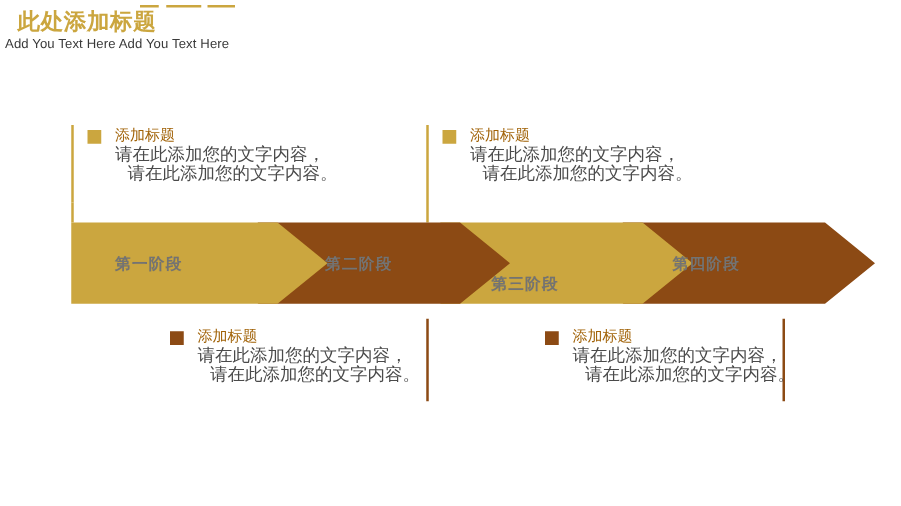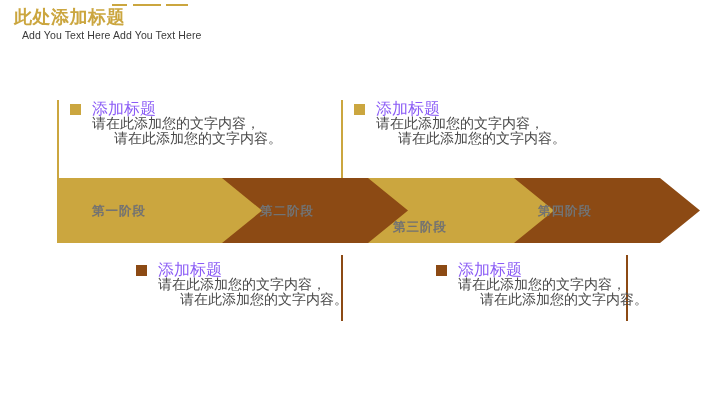--- a/index.html
+++ b/index.html
@@ -15,21 +15,21 @@
   #rule-a{left:112px;top:4px;width:15px;}
   #rule-b{left:133px;top:4px;width:28px;}
   #rule-c{left:166px;top:4px;width:22px;}
 
   #title{
     position:absolute;left:14px;top:7px;
     font-size:18px;font-weight:bold;color:#CBA63F;
     letter-spacing:0.5px;line-height:20px;white-space:nowrap;
   }
   #subtitle{
-    position:absolute;left:22px;top:29px;
+    position:absolute;left:4px;top:29px;
     font-size:10.5px;color:#3a3a3a;letter-spacing:0.1px;
     white-space:nowrap;line-height:12px;
   }
 
   
   #band{position:absolute;left:0;top:160px;width:721px;height:95px;}
   #band svg{display:block;}
 
   .stage-label{
     position:absolute;color:#737373;font-size:12.5px;font-weight:bold;
@@ -42,26 +42,26 @@
   .conn.gold{background:#CBA63F;}
   .conn.brown{background:#8C4A14;}
 
   
   .callout{position:absolute;}
   .co-head{display:flex;align-items:flex-start;gap:11px;}
   .co-sq{width:11px;height:11px;flex:0 0 auto;margin-top:3px;}
   .co-sq.gold{background:#CBA63F;}
   .co-sq.brown{background:#8C4A14;}
   .co-title{
-    font-size:16px;color:#8b5cf6;font-weight:normal;
+    font-size:12px;color:#a16207;font-weight:normal;
     line-height:15px;white-space:nowrap;
   }
   .co-body{font-size:14px;color:#4a4a4a;line-height:15px;white-space:nowrap;}
   .co-l1{margin-left:22px;}
-  .co-l2{margin-left:44px;}
+  .co-l2{margin-left:32px;}
 </style>
 </head>
 <body>
 
 <div id="slide">
 
   <div id="rule-a" class="hdr-rule" style="background: rgb(203, 166, 63);"></div>
   <div id="rule-b" class="hdr-rule" style="background: rgb(203, 166, 63);"></div>
   <div id="rule-c" class="hdr-rule" style="background: rgb(203, 166, 63);"></div>
 

